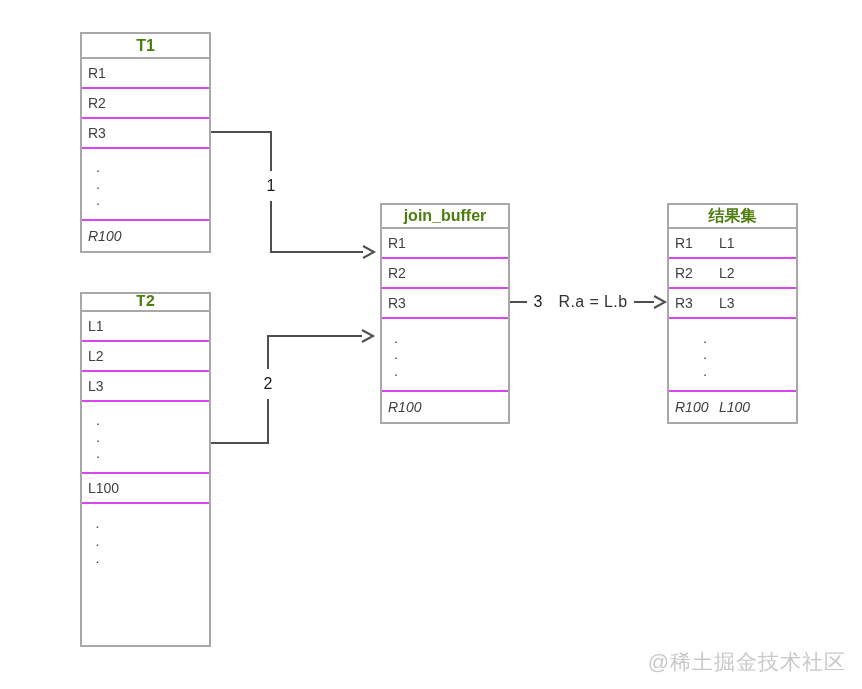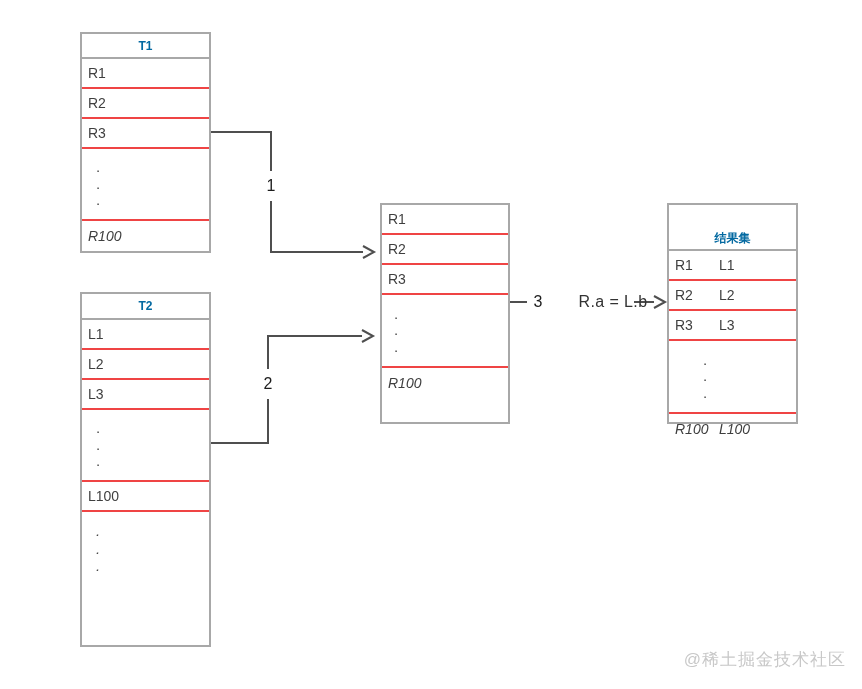--- a/index.html
+++ b/index.html
@@ -7,42 +7,42 @@
     position:relative;width:862px;height:689px;background:#ffffff;
     font-family:"Liberation Sans","DejaVu Sans",sans-serif;overflow:hidden;
   }
   svg.overlay{position:absolute;left:0;top:0;width:862px;height:689px;}
   .tbl{
     position:absolute;box-sizing:border-box;background:#fff;
     border:2px solid #a8a8a8;
   }
   .tbl .hd{
     box-sizing:border-box;display:flex;align-items:center;justify-content:center;
-    font-weight:bold;font-size:12px;color:#0369a1;border-bottom:2px solid #a8a8a8;
+    font-weight:bold;font-size:16px;color:#4d7c0f;border-bottom:2px solid #a8a8a8;
   }
   .tbl .row{
     box-sizing:border-box;display:flex;align-items:center;
     height:30px;padding-left:6px;font-size:14px;color:#3f3f3f;
-    border-bottom:2px solid #ef4444;
+    border-bottom:2px solid #d946ef;
   }
   .tbl .row:last-child{border-bottom:none;font-style:italic;}
   .tbl .row.dots{
     flex-direction:column;align-items:flex-start;justify-content:space-evenly;
     padding-top:4px;padding-bottom:6px;
   }
   .tbl .row.dots span{font-size:15px;line-height:5px;color:#4a4a4a;}
   .tbl .row .c1{display:inline-block;width:44px;}
   .lbl{
     position:absolute;transform:translate(-50%,-50%);
     font-size:16px;color:#1d1d1d;white-space:nowrap;
   }
-  .cond{color:#333;letter-spacing:0.4px;margin-left:20px;}
+  .cond{color:#333;letter-spacing:0.4px;}
   .watermark{
     position:absolute;right:16px;top:648px;
-    font-size:17px;letter-spacing:1px;color:#c8c8c8;white-space:nowrap;
+    font-size:21px;letter-spacing:1px;color:#c8c8c8;white-space:nowrap;
   }
 </style>
 </head>
 <body>
 
 <div id="canvas">
 
   <svg class="overlay" viewBox="0 0 862 689" xmlns="http://www.w3.org/2000/svg">
     <g stroke="#4f4f4f" stroke-width="2" fill="none">
 
@@ -73,51 +73,52 @@
     <div class="row">R3</div>
     <div class="row dots" style="height:72px;padding-left:14px;">
       <span>.</span>
       <span>.</span>
       <span>.</span>
     </div>
     <div class="row">R100</div>
   </div>
 
   <div class="tbl" style="left:80px;top:292px;width:131px;height:355px;">
-    <div class="hd" style="height:26px;">T2</div>
+    <div class="hd" style="height:18px;font-family:Liberation Mono, monospace;">T2</div>
     <div class="row">L1</div>
     <div class="row">L2</div>
     <div class="row">L3</div>
     <div class="row dots" style="height:72px;padding-left:14px;">
       <span>.</span>
       <span>.</span>
       <span>.</span>
     </div>
     <div class="row">L100</div>
     <div class="row dots" style="height:74px;padding-left:14px;">
       <span>.</span>
       <span>.</span>
       <span>.</span>
     </div>
   </div>
 
   <div class="tbl" style="left:380px;top:203px;width:130px;height:221px;">
+    <div class="hd" style="height:24px;">join_buffer</div>
     <div class="row">R1</div>
     <div class="row">R2</div>
     <div class="row">R3</div>
     <div class="row dots" style="height:73px;padding-left:12px;">
       <span>.</span>
       <span>.</span>
       <span>.</span>
     </div>
     <div class="row">R100</div>
   </div>
 
   <div class="tbl" style="left:667px;top:203px;width:131px;height:221px;">
-    <div class="hd" style="height:24px;margin-top:22px;">结果集</div>
+    <div class="hd" style="height:24px;">结果集</div>
     <div class="row">
       <span class="c1">R1</span>
       <span class="c2">L1</span>
     </div>
     <div class="row">
       <span class="c1">R2</span>
       <span class="c2">L2</span>
     </div>
     <div class="row">
       <span class="c1">R3</span>

